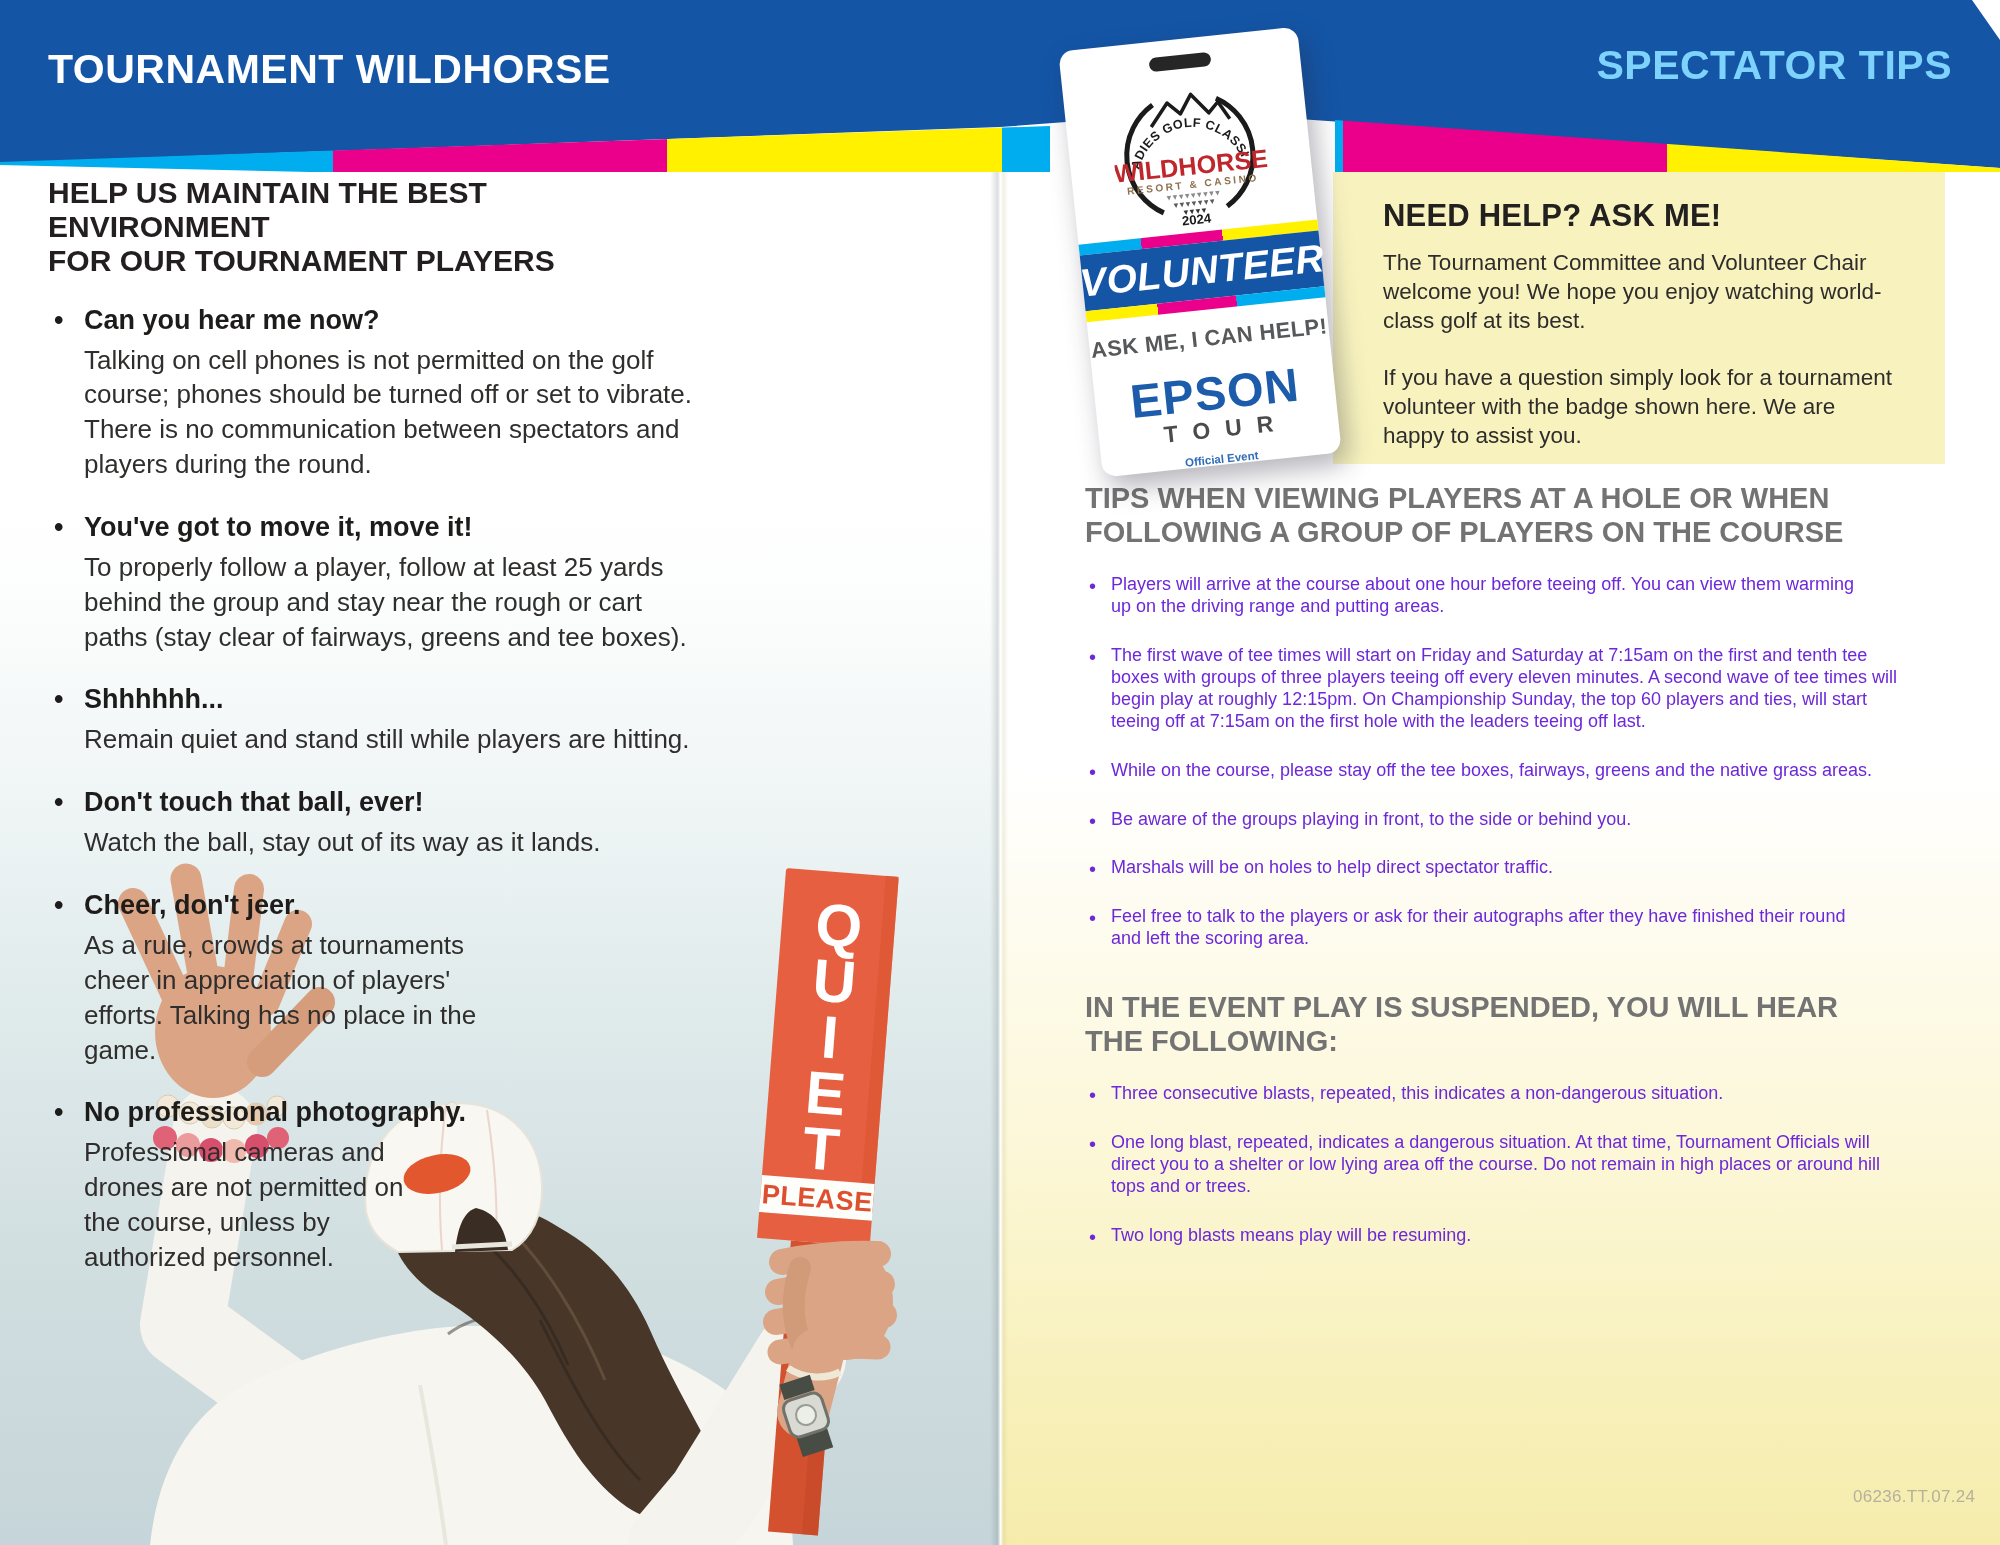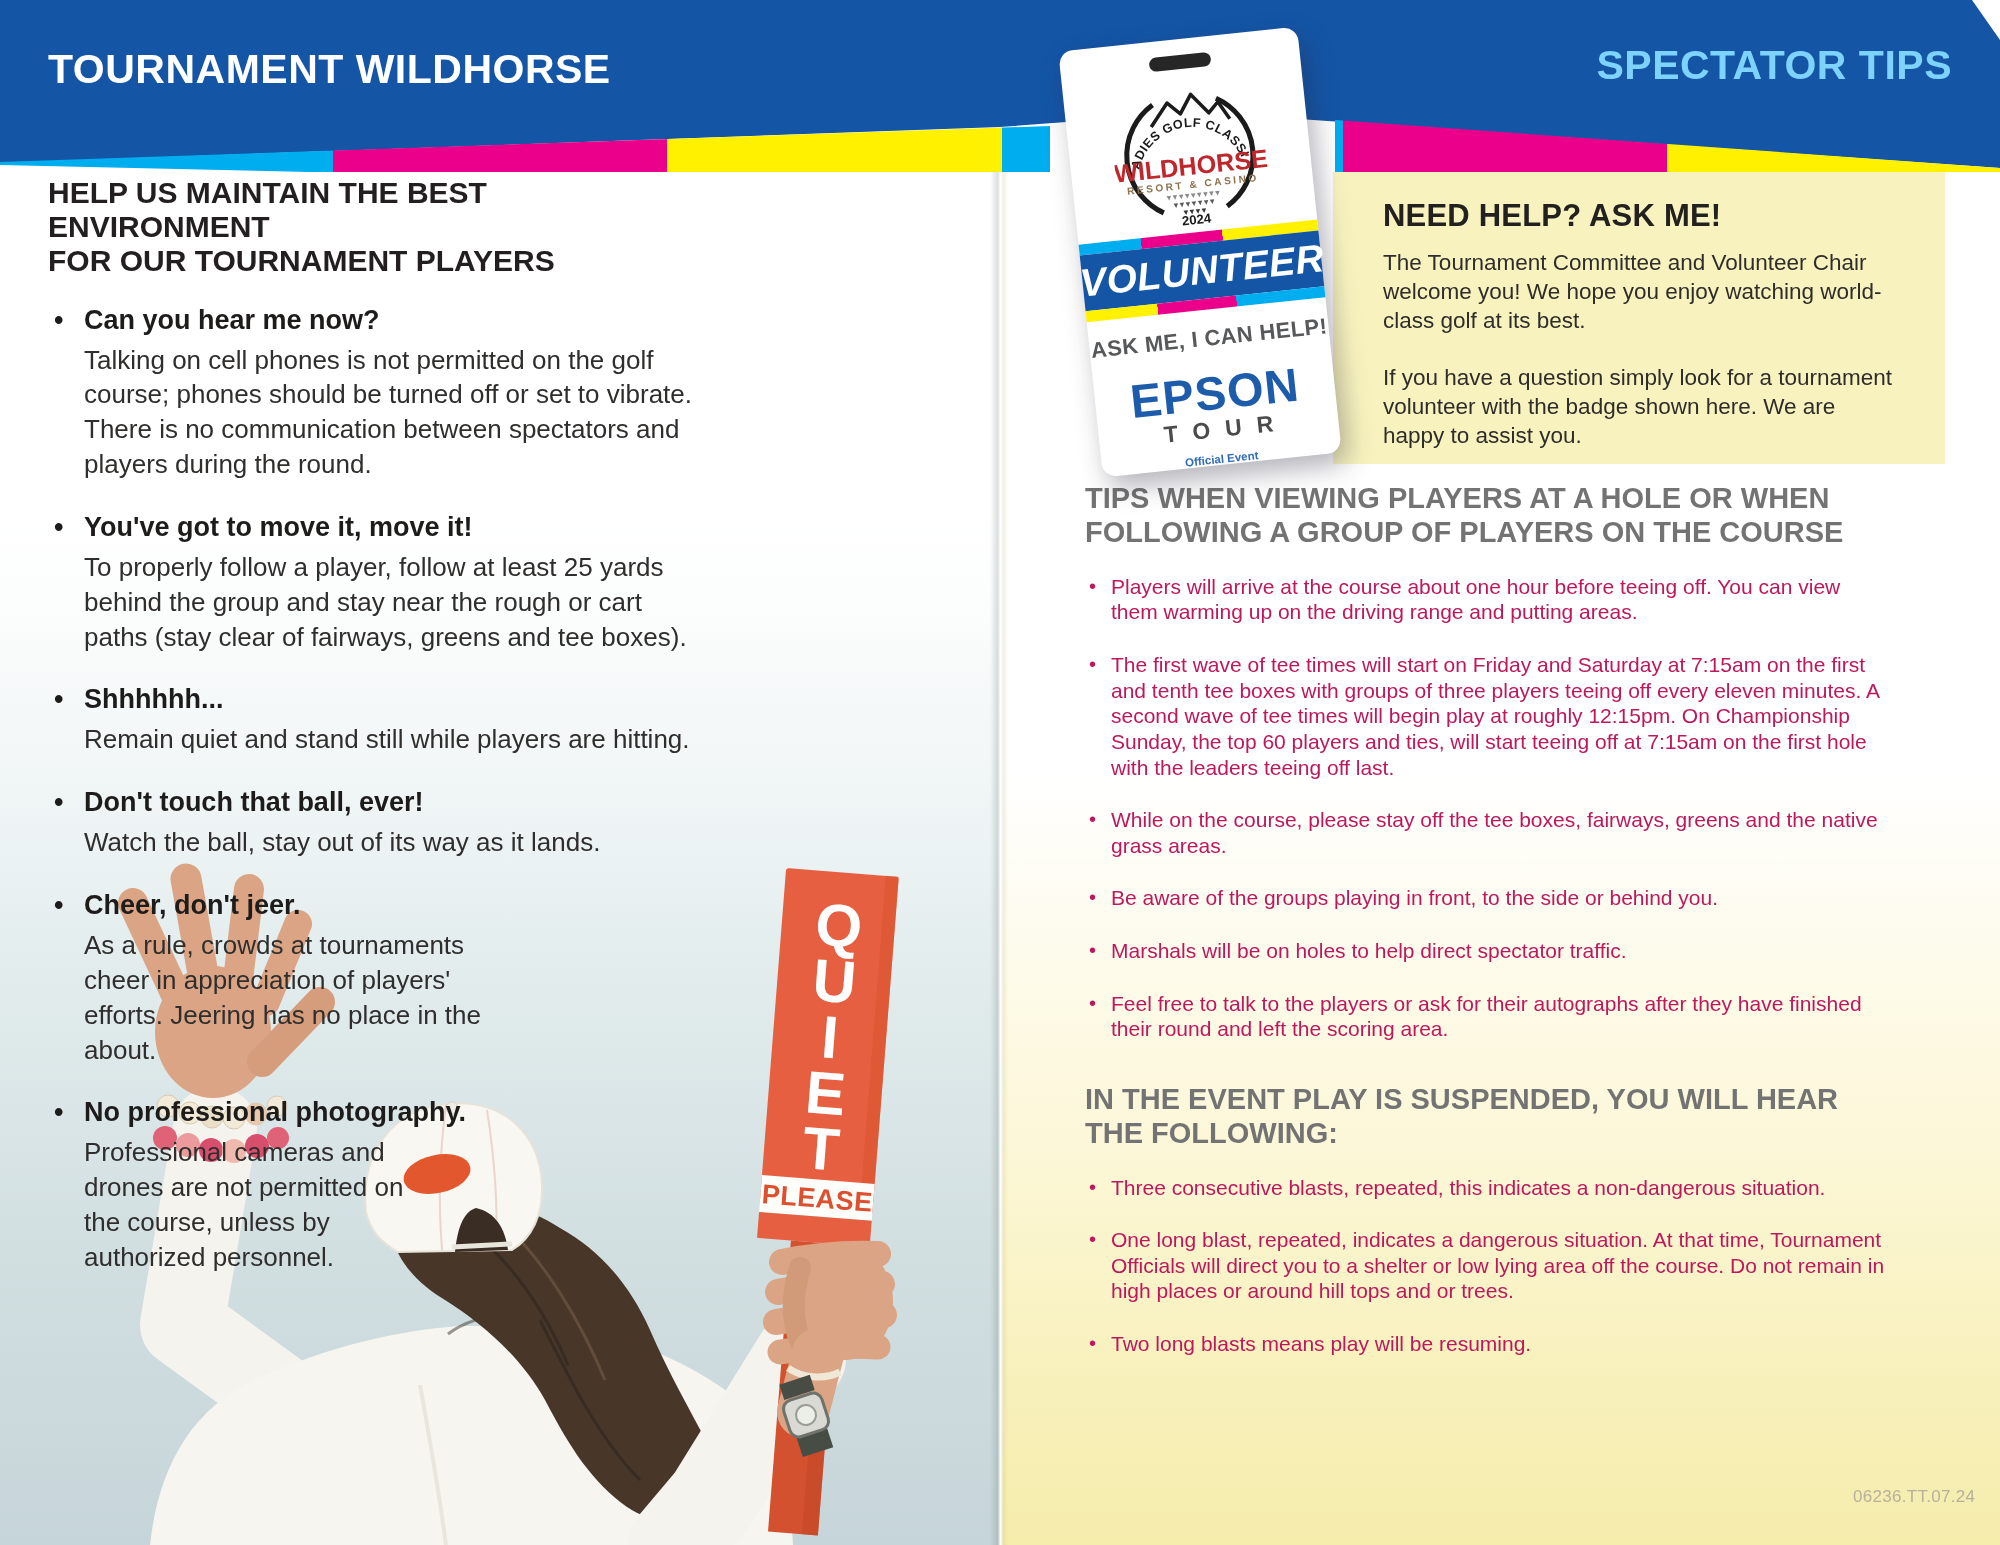--- a/index.html
+++ b/index.html
@@ -55,21 +55,21 @@
   .intro-heading span{display:block;}
   .lb{margin-bottom:30px;}
   .lb-title{position:relative;padding-left:36px;font-size:27px;font-weight:800;color:#1e1c1b;}
   .lb-title::before{content:"\2022";position:absolute;left:6px;top:0;}
   .lb-body{padding-left:36px;font-size:26px;line-height:1.34;color:#2f2e2d;margin-top:7px;max-width:620px;}
 
   
   .right-col{position:absolute;left:1085px;top:482px;width:880px;z-index:3;color:#262424;}
   .sec-heading{font-size:29px;font-weight:800;line-height:1.17;color:#737373;margin:0 0 24px 0;}
   .sec-heading span{display:block;}
-  .rb{position:relative;padding-left:26px;font-size:21px;line-height:1.22;color:#be185d;margin-bottom:27px;max-width:850px;}
+  .rb{position:relative;padding-left:26px;font-size:18px;line-height:1.22;color:#6d28d9;margin-bottom:27px;max-width:850px;}
   .rb::before{content:"\2022";position:absolute;left:4px;top:0;font-size:20px;}
   .suspended-gap{height:14px;}
 
   .footer-code{position:absolute;left:1853px;top:1487px;font-size:17px;color:#b6b19b;z-index:3;letter-spacing:0.3px;}
 </style>
 </head>
 <body>
 
 <div class="page">
 
@@ -231,21 +231,21 @@
     <div class="lb">
       <div class="lb-title">Shhhhhh...</div>
       <div class="lb-body">Remain quiet and stand still while players are hitting.</div>
     </div>
     <div class="lb">
       <div class="lb-title">Don't touch that ball, ever!</div>
       <div class="lb-body">Watch the ball, stay out of its way as it lands.</div>
     </div>
     <div class="lb">
       <div class="lb-title">Cheer, don't jeer.</div>
-      <div class="lb-body" style="max-width:420px;">As a rule, crowds at tournaments cheer in appreciation of players' efforts. Jeering has no place in the about.</div>
+      <div class="lb-body" style="max-width:420px;">As a rule, crowds at tournaments cheer in appreciation of players' efforts. Talking has no place in the game.</div>
     </div>
     <div class="lb">
       <div class="lb-title">No professional photography.</div>
       <div class="lb-body" style="max-width:360px;">Professional cameras and drones are not permitted on the course, unless by authorized personnel.</div>
     </div>
   </div>
 
   <div class="right-col">
     <h2 class="sec-heading">
       <span>TIPS WHEN VIEWING PLAYERS AT A HOLE OR WHEN</span>

